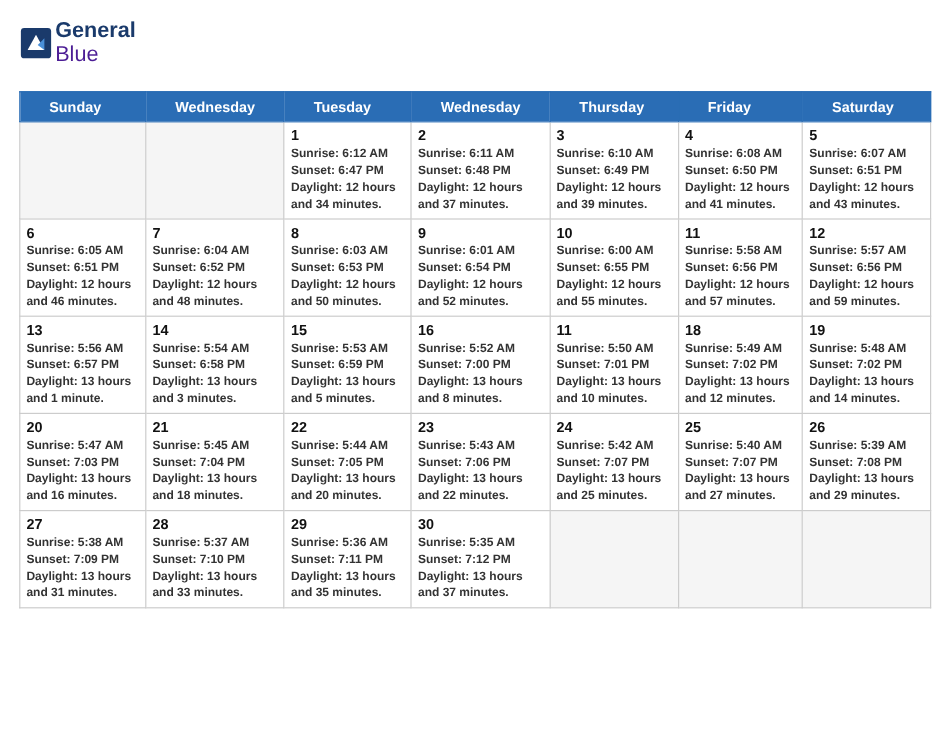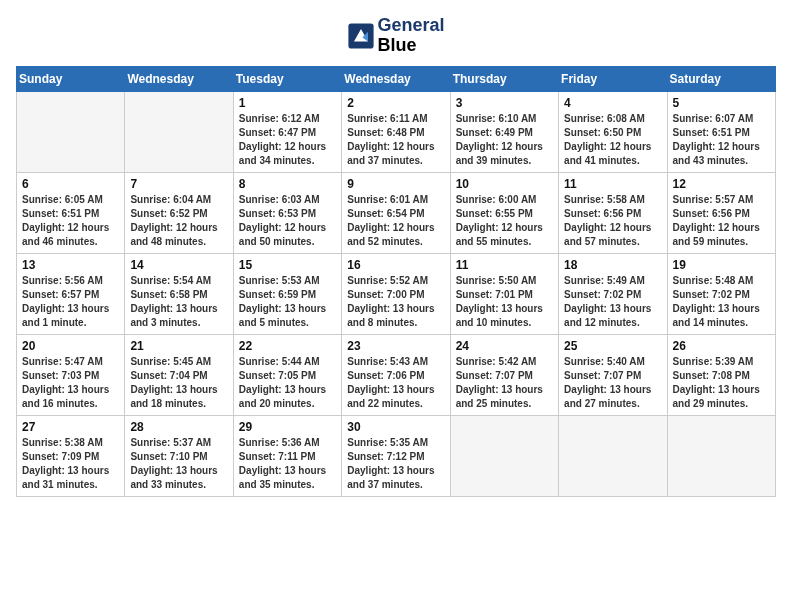--- a/index.html
+++ b/index.html
@@ -5,23 +5,23 @@
     * { box-sizing: border-box; margin: 0; padding: 0; }
     body {
       font-family: Arial, sans-serif;
       background: #fff;
       width: 792px;
       min-height: 612px;
       padding: 16px;
     }
     .header {
       display: flex;
-      justify-content: center;
+      justify-content: flex-start;
       align-items: flex-start;
-      margin-bottom: 10px;
+      margin-bottom: 20px;
     }
     .logo {
       display: flex;
       align-items: center;
     }
     .logo-text {
       font-size: 18px;
       font-weight: bold;
       color: #1a3a6b;
       line-height: 1.1;
@@ -48,21 +48,21 @@
     }
     .calendar {
       width: 100%;
       border-collapse: collapse;
       font-size: 10.5px;
     }
     .calendar th {
       background: #2a6db5;
       color: #fff;
       text-align: left;
-      padding: 5px 2px;
+      padding: 5px 24px;
       font-size: 12px;
       font-weight: bold;
       border: 1px solid #2a6db5;
     }
     .calendar td {
       border: 1px solid #ccc;
       vertical-align: top;
       padding: 4px 5px;
       width: 108px;
       min-height: 80px;
@@ -87,21 +87,21 @@
 </head>
 <body>
 
 <div class="header">
   <div class="logo">
     <svg class="logo-icon" viewBox="0 0 40 40">
       <rect x="2" y="2" width="36" height="36" rx="4" fill="#1a3a6b"></rect>
       <polygon points="10,28 20,10 30,28" fill="white"></polygon>
       <polygon points="22,22 30,14 30,28" fill="#4a90d9"></polygon>
     </svg>
-    <div class="logo-text"><span style="color:#1a3a6b;font-weight:bold;">General</span><br><span style="color:#000000;font-weight:bold;">Blue</span></div>
+    <div class="logo-text"><span style="color:#1a3a6b;font-weight:bold;">General</span><br><span style="color:#4c1d95;font-weight:normal;">Blue</span></div>
   </div>
   <div class="title-block">
     <div class="month-title"></div>
     <div class="location-title"></div>
   </div>
 </div>
 
 <table class="calendar">
   <thead>
     <tr>

